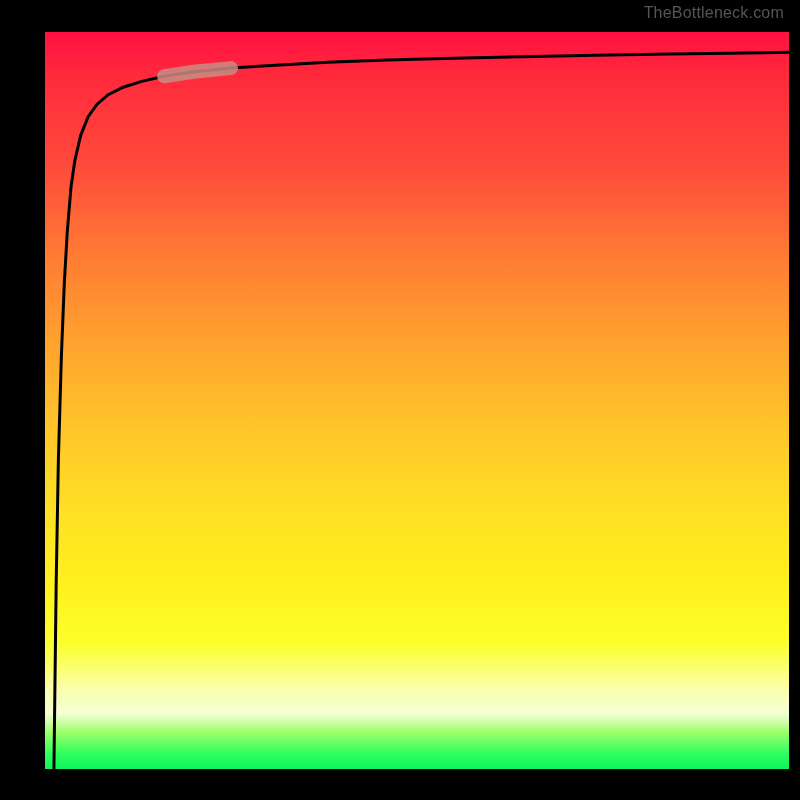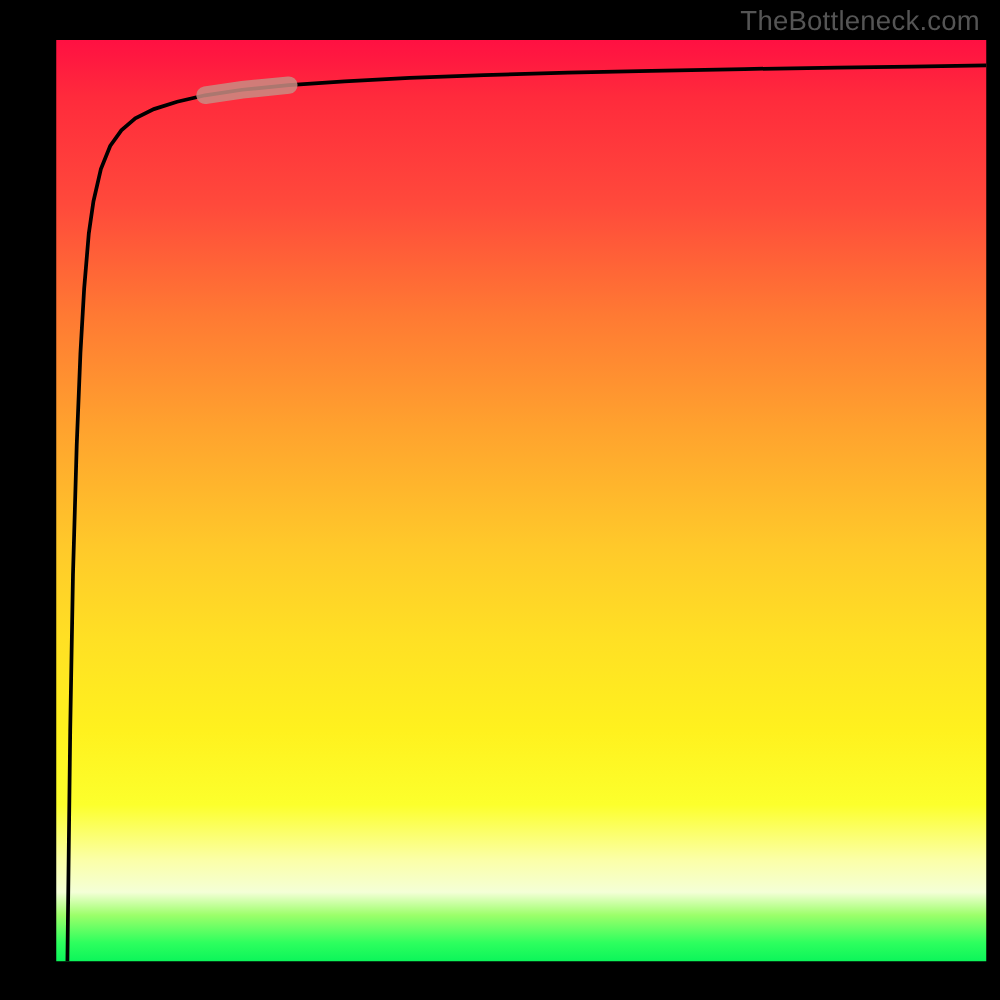--- a/index.html
+++ b/index.html
@@ -14,21 +14,21 @@
   .stage {
     position: relative;
     width: 800px;
     height: 800px;
   }
   .watermark {
     position: absolute;
     top: 4px;
     right: 16px;
     color: #555;
-    font-size: 22px;
+    font-size: 16px;
     font-weight: 400;
     letter-spacing: 0.2px;
     user-select: none;
   }
   
   .plot-area {
     position: absolute;
     left: 45px;
     top: 32px;
     width: 744px;   

